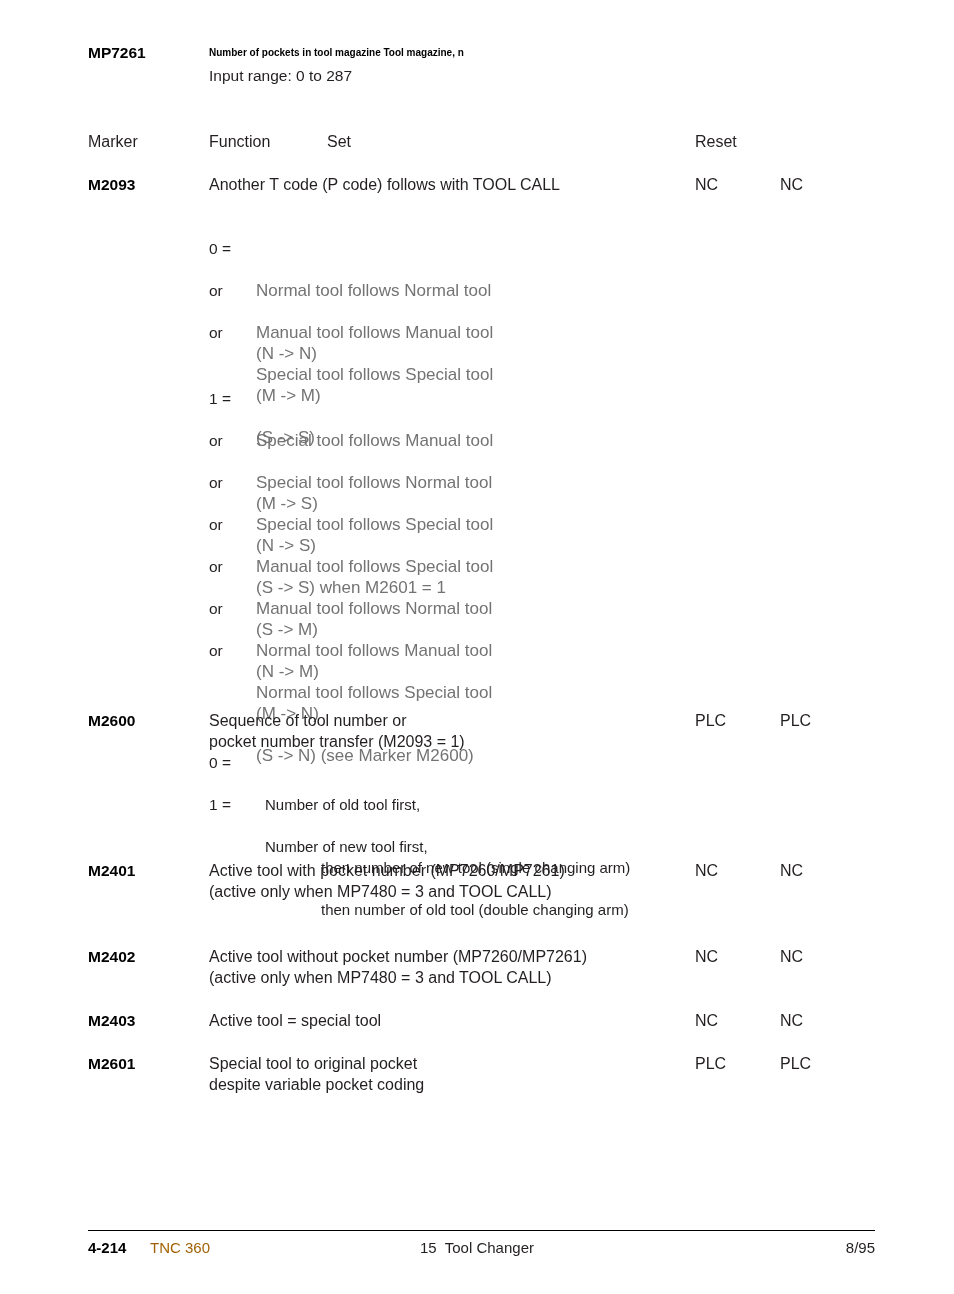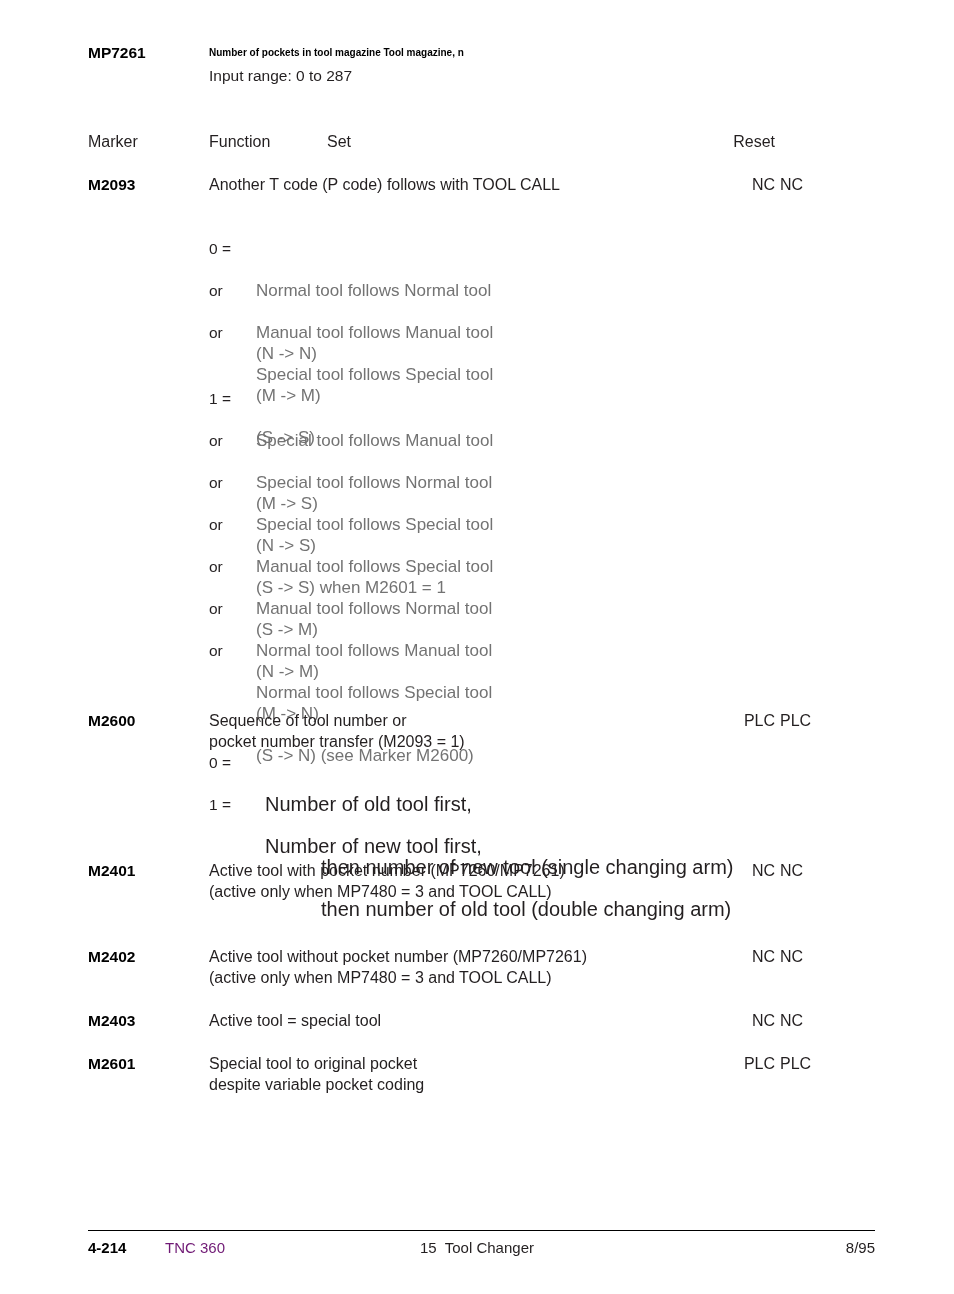--- a/index.html
+++ b/index.html
@@ -20,21 +20,21 @@
   .page {
     position: absolute;
     left: 0; top: 0;
     width: 900px;
     height: 1294px;
   }
 
   
   .col-marker   { position: absolute; left: 88px;  width: 118px; }
   .col-function { position: absolute; left: 209px; width: 470px; }
-  .col-set      { position: absolute; left: 695px; width: 80px; text-align: right; }
+  .col-set      { position: absolute; left: 695px; width: 80px; }
   .col-reset    { position: absolute; left: 780px; width: 90px; }
 
   .row { position: absolute; left: 0; width: 954px; }
 
   .txt {
     font-size: 16px;
     line-height: 21px;
     color: #231f20;
     white-space: pre;
   }
@@ -97,21 +97,21 @@
     width: 54px;
     font-size: 15.5px;
     line-height: 21px;
     color: #231f20;
     white-space: pre;
   }
   .sub-desc {
     position: absolute;
     left: 265px;
     width: 430px;
-    font-size: 20px;
+    font-size: 15px;
     line-height: 21px;
     color: #231f20;
     white-space: pre;
   }
   .sub-desc .second { display: block; padding-left: 56px; }
 
   .fn-line { display: block; }
 
   
   #footer-rule {
@@ -122,22 +122,22 @@
     height: 0;
     border-top: 1.6px solid #000;
   }
   #footer { position: absolute; left: 0; top: 1238px; width: 954px; height: 24px; }
   .foot-page {
     position: absolute; left: 88px;
     font-weight: bold; font-size: 15px; line-height: 20px; color: #000;
     white-space: pre;
   }
   .foot-model {
-    position: absolute; left: 165px;
-    font-size: 15px; line-height: 20px; color: #701a75;
+    position: absolute; left: 150px;
+    font-size: 15px; line-height: 20px; color: #a16207;
     white-space: pre;
   }
   .foot-chapter {
     position: absolute; left: 420px;
     font-size: 15px; line-height: 20px; color: #231f20;
     white-space: pre;
   }
   .foot-date {
     position: absolute; left: 0; width: 875px;
     text-align: right;

